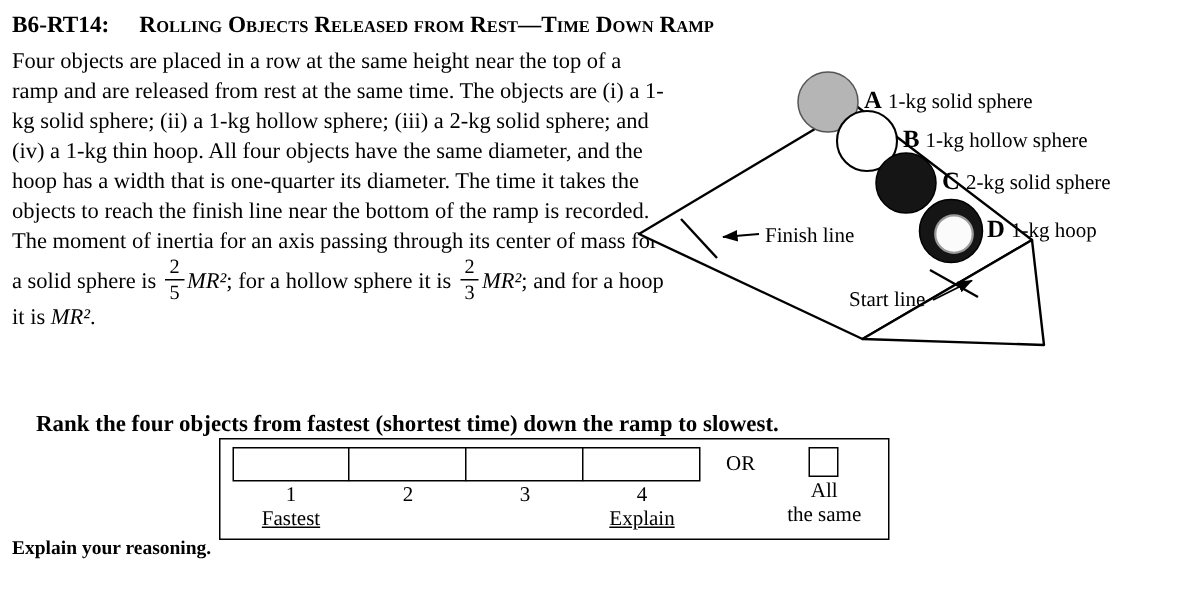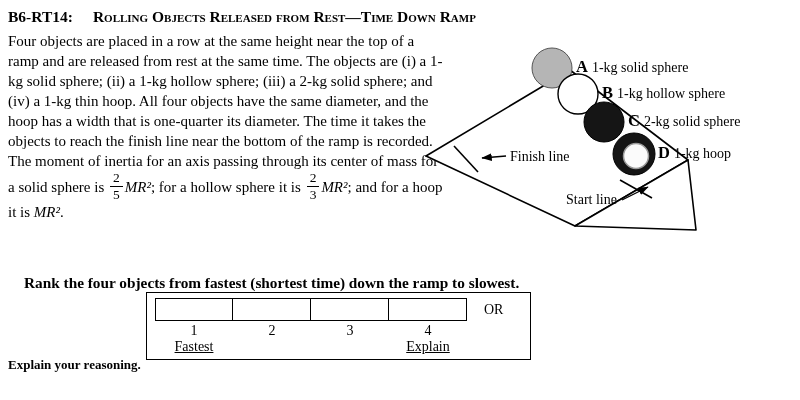--- a/index.html
+++ b/index.html
@@ -137,15 +137,20 @@
       <div class="num">3</div>
       <div class="cap"></div>
     </div>
     <div class="slot">
       <div class="box"></div>
       <div class="num">4</div>
       <div class="cap">Explain</div>
     </div>
   </div>
   <div class="or">OR</div>
+  <div class="alt">
+    <div class="sbox"></div>
+    <div class="l1">All</div>
+    <div class="l2">the same</div>
+  </div>
 </div>
 
 <div class="explain">Explain your reasoning.</div>
 
 </body></html>

